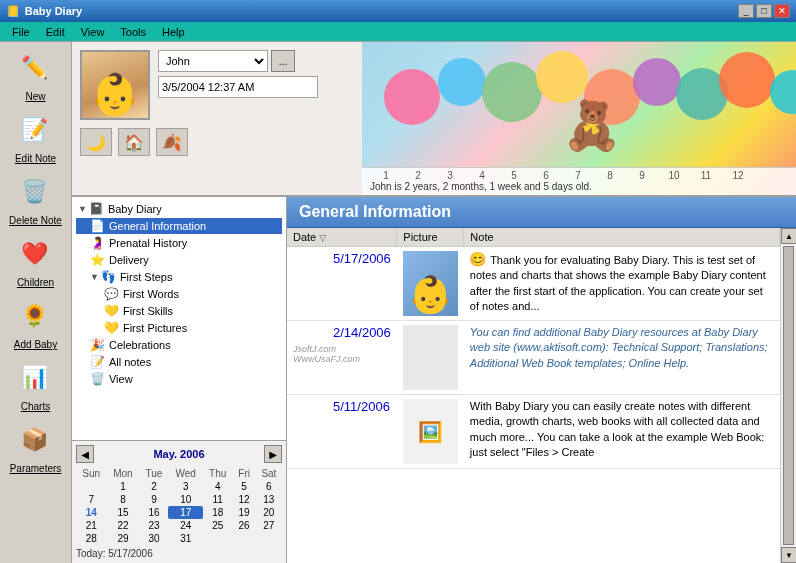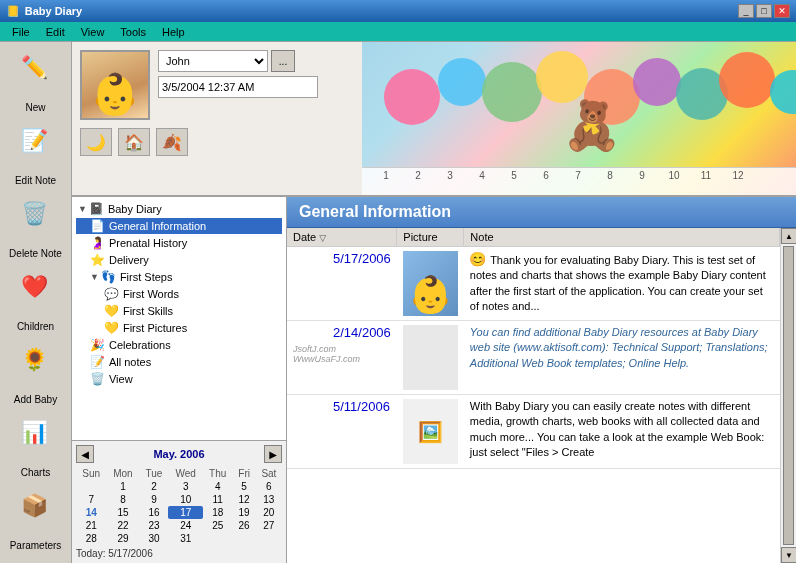--- a/index.html
+++ b/index.html
@@ -66,21 +66,21 @@
       cursor: pointer;
       border: 1px solid transparent;
       font-size: 10px;
       color: #000;
     }
     .toolbar-icon {
       width: 36px; height: 36px;
       display: flex; align-items: center; justify-content: center;
       font-size: 22px;
     }
-    .toolbar-label { font-size: 10px; margin-top: 16px; }
+    .toolbar-label { font-size: 10px; margin-top: 5px; text-decoration: underline; }
 
     
     .content-area {
       flex: 1;
       display: flex;
       flex-direction: column;
     }
 
     
     .header-panel {
@@ -424,20 +424,21 @@
             <span class="age-num">4</span>
             <span class="age-num">5</span>
             <span class="age-num">6</span>
             <span class="age-num">7</span>
             <span class="age-num">8</span>
             <span class="age-num">9</span>
             <span class="age-num">10</span>
             <span class="age-num">11</span>
             <span class="age-num">12</span>
           </div>
+          <div class="age-text">John is 2 years, 2 months, 1 week and 5 days old.</div>
         </div>
       </div>
     </div>
 
     <div class="lower-content">
 
       <div style="width:215px;display:flex;flex-direction:column;border-right:1px solid #a0a0a0;">
 
         <div class="tree-panel" style="flex:1;overflow-y:auto;">
 

